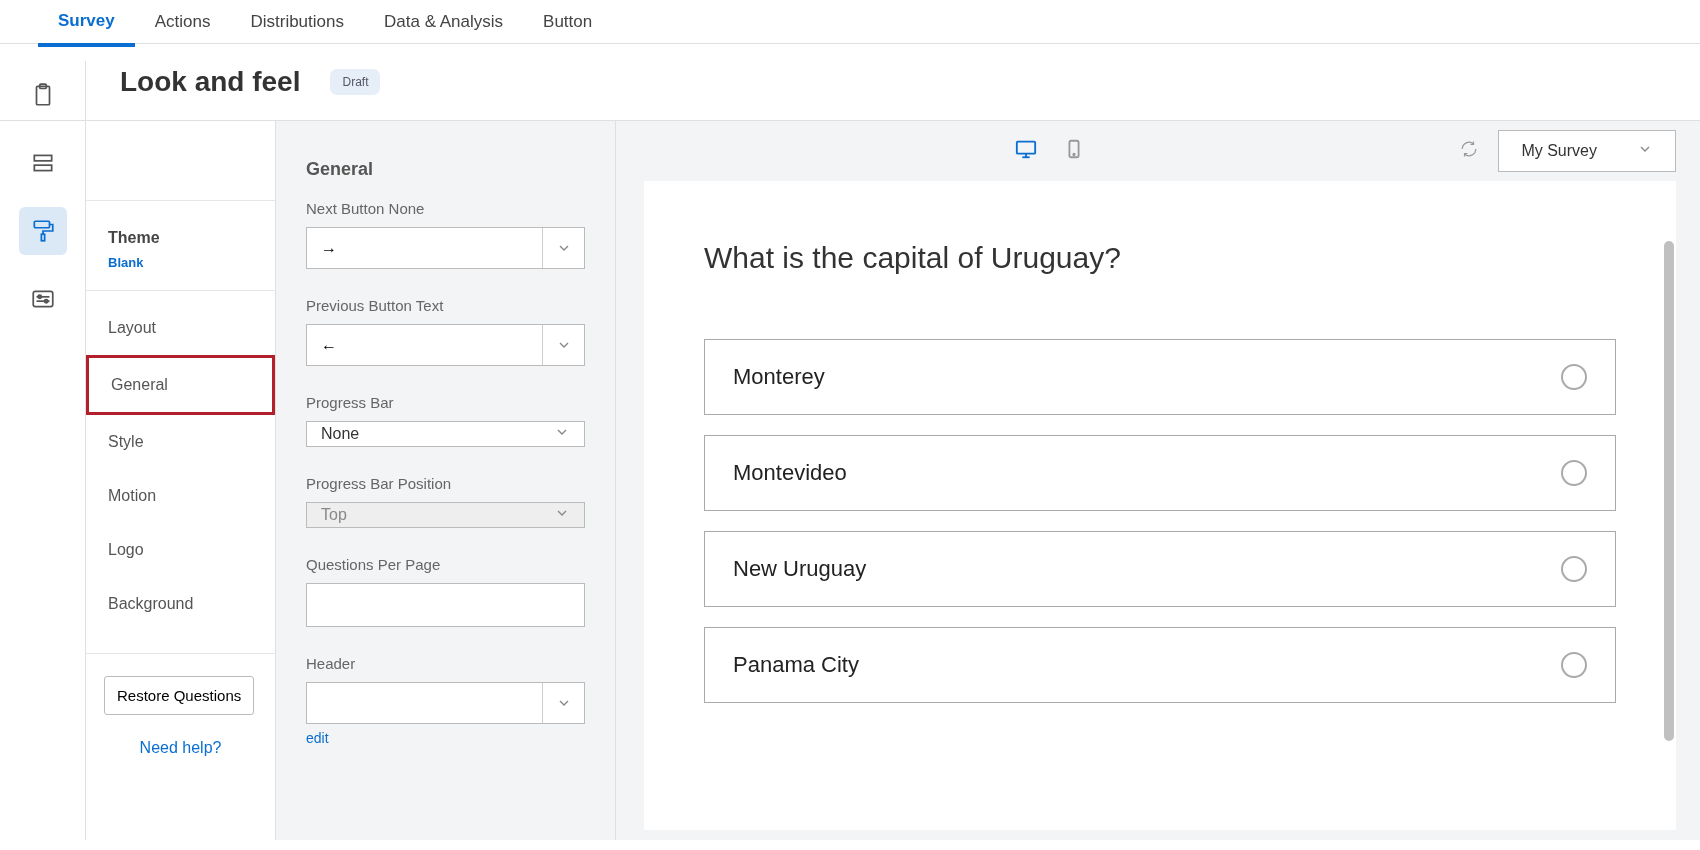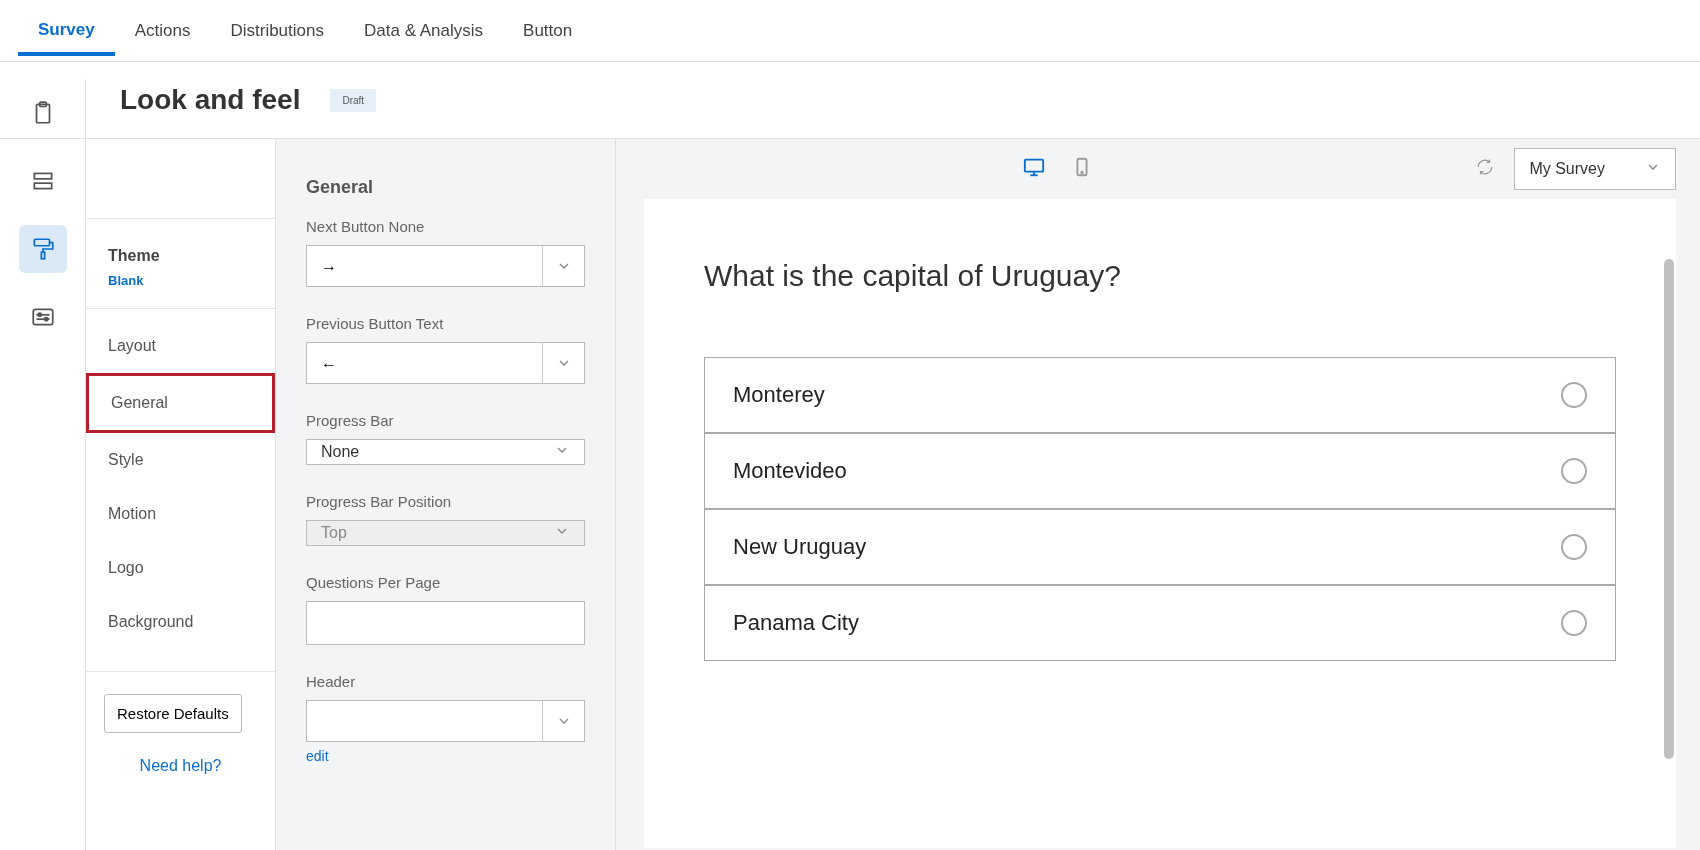--- a/index.html
+++ b/index.html
@@ -1,24 +1,24 @@
 <!DOCTYPE html>
 <html><head>
 <meta charset="utf-8">
 <style>
   * { box-sizing: border-box; margin: 0; padding: 0; }
   body { font-family: -apple-system, BlinkMacSystemFont, "Segoe UI", Arial, sans-serif; background: #fff; color: #333; width: 1700px; height: 850px; overflow: hidden; }
   
-  .topnav { display: flex; border-bottom: 1px solid #e0e0e0; padding: 0 18px; height: 62px; align-items: center; }
+  .topnav { display: flex; border-bottom: 1px solid #e0e0e0; padding: 0 38px; height: 44px; align-items: center; }
   .topnav a { text-decoration: none; color: #444; padding: 14px 20px; font-size: 17px; font-weight: 500; }
   .topnav a.active { color: #0a6ed1; font-weight: 700; border-bottom: 4px solid #0a6ed1; padding-bottom: 12px; }
 
   .page-head { display: flex; align-items: center; padding: 22px 0 22px 120px; }
   .page-head h1 { font-size: 28px; font-weight: 600; color: #333; }
-  .draft-badge { background: #e6eff7; color: #556; font-size: 10px; padding: 6px 12px; margin-left: 30px; }
+  .draft-badge { background: #e6eff7; color: #556; font-size: 12px; padding: 6px 12px; margin-left: 30px; border-radius: 7px; }
 
   .main-area { display: flex; border-top: 1px solid #e0e0e0; height: calc(100% - 130px); }
   
   .iconrail { width: 86px; border-right: 1px solid #e0e0e0; display: flex; flex-direction: column; align-items: center; padding-top: 0; margin-top: -60px; }
   .iconrail .rail-btn { width: 48px; height: 48px; display: flex; align-items: center; justify-content: center; margin: 10px 0; border-radius: 6px; cursor: pointer; color: #555; }
   .iconrail .rail-btn.active { background: #dbe9f7; color: #0a6ed1; }
   .iconrail svg { width: 26px; height: 26px; }
 
   .sidebar { width: 190px; border-right: 1px solid #e0e0e0; }
   .sidebar .theme-block { padding: 28px 22px 20px 22px; border-bottom: 1px solid #e6e6e6; }
@@ -46,26 +46,26 @@
   .edit-link { color: #0a6ed1; font-size: 14px; margin-top: 6px; display: inline-block; cursor: pointer; }
   .scrollbar-v { position: absolute; right: -10px; top: 8px; width: 8px; height: 570px; background: #bdbdbd; border-radius: 4px; }
 
   .preview { flex: 1; background: #f3f4f5; position: relative; }
   .preview-toolbar { display: flex; align-items: center; height: 60px; padding: 0 24px; }
   .device-toggle { display: flex; gap: 22px; margin: 0 auto; }
   .device-toggle .dev { color: #999; cursor: pointer; }
   .device-toggle .dev.active { color: #0a6ed1; }
   .device-toggle svg { width: 26px; height: 22px; }
   .refresh-icon { color: #999; margin-right: 20px; cursor: pointer; }
-  .survey-select { background: #fff; border: 1px solid #bbb; padding: 10px 14px; display: flex; align-items: center; gap: 40px; cursor: pointer; min-width: 160px; }
+  .survey-select { background: #fff; border: 1px solid #bbb; padding: 10px 22px; display: flex; align-items: center; gap: 40px; cursor: pointer; min-width: 160px; }
   .survey-select .chev-s { color: #888; }
 
   .preview-canvas { background: #fff; margin: 0 24px 0 28px; height: calc(100% - 70px); padding: 60px 60px; position: relative; }
   .question { font-size: 30px; color: #333; margin-bottom: 64px; }
-  .choice { border: 1px solid #aaa; padding: 24px 28px; display: flex; align-items: center; font-size: 22px; color: #222; cursor: pointer; }
+  .choice { border: 1px solid #aaa; padding: 24px 28px; margin-bottom: 20px; display: flex; align-items: center; font-size: 22px; color: #222; cursor: pointer; }
   .choice .radiodot { width: 26px; height: 26px; border: 2px solid #aaa; border-radius: 50%; margin-left: auto; }
   .preview-scroll { position: absolute; right: 2px; top: 60px; width: 10px; height: 500px; background: #c0c0c0; border-radius: 5px; }
   
   .chev-svg { width: 16px; height: 16px; }
 </style>
 </head>
 <body>
 
 <div class="topnav">
   <a href="#" class="active">Survey</a>
@@ -120,21 +120,21 @@
       <div class="theme-name">Blank</div>
     </div>
     <div class="menu">
       <div class="menu-item">Layout</div>
       <div class="menu-item highlight">General</div>
       <div class="menu-item">Style</div>
       <div class="menu-item">Motion</div>
       <div class="menu-item">Logo</div>
       <div class="menu-item">Background</div>
     </div>
-    <button class="restore">Restore Defaults</button>
+    <button class="restore">Restore Questions</button>
     <div class="needhelp">Need help?</div>
   </div>
 
   <div class="settings">
     <div class="scrollbar-v"></div>
     <h3>General</h3>
 
     <div class="form-group">
       <label class="form-label">Next Button None</label>
       <div class="combo">

